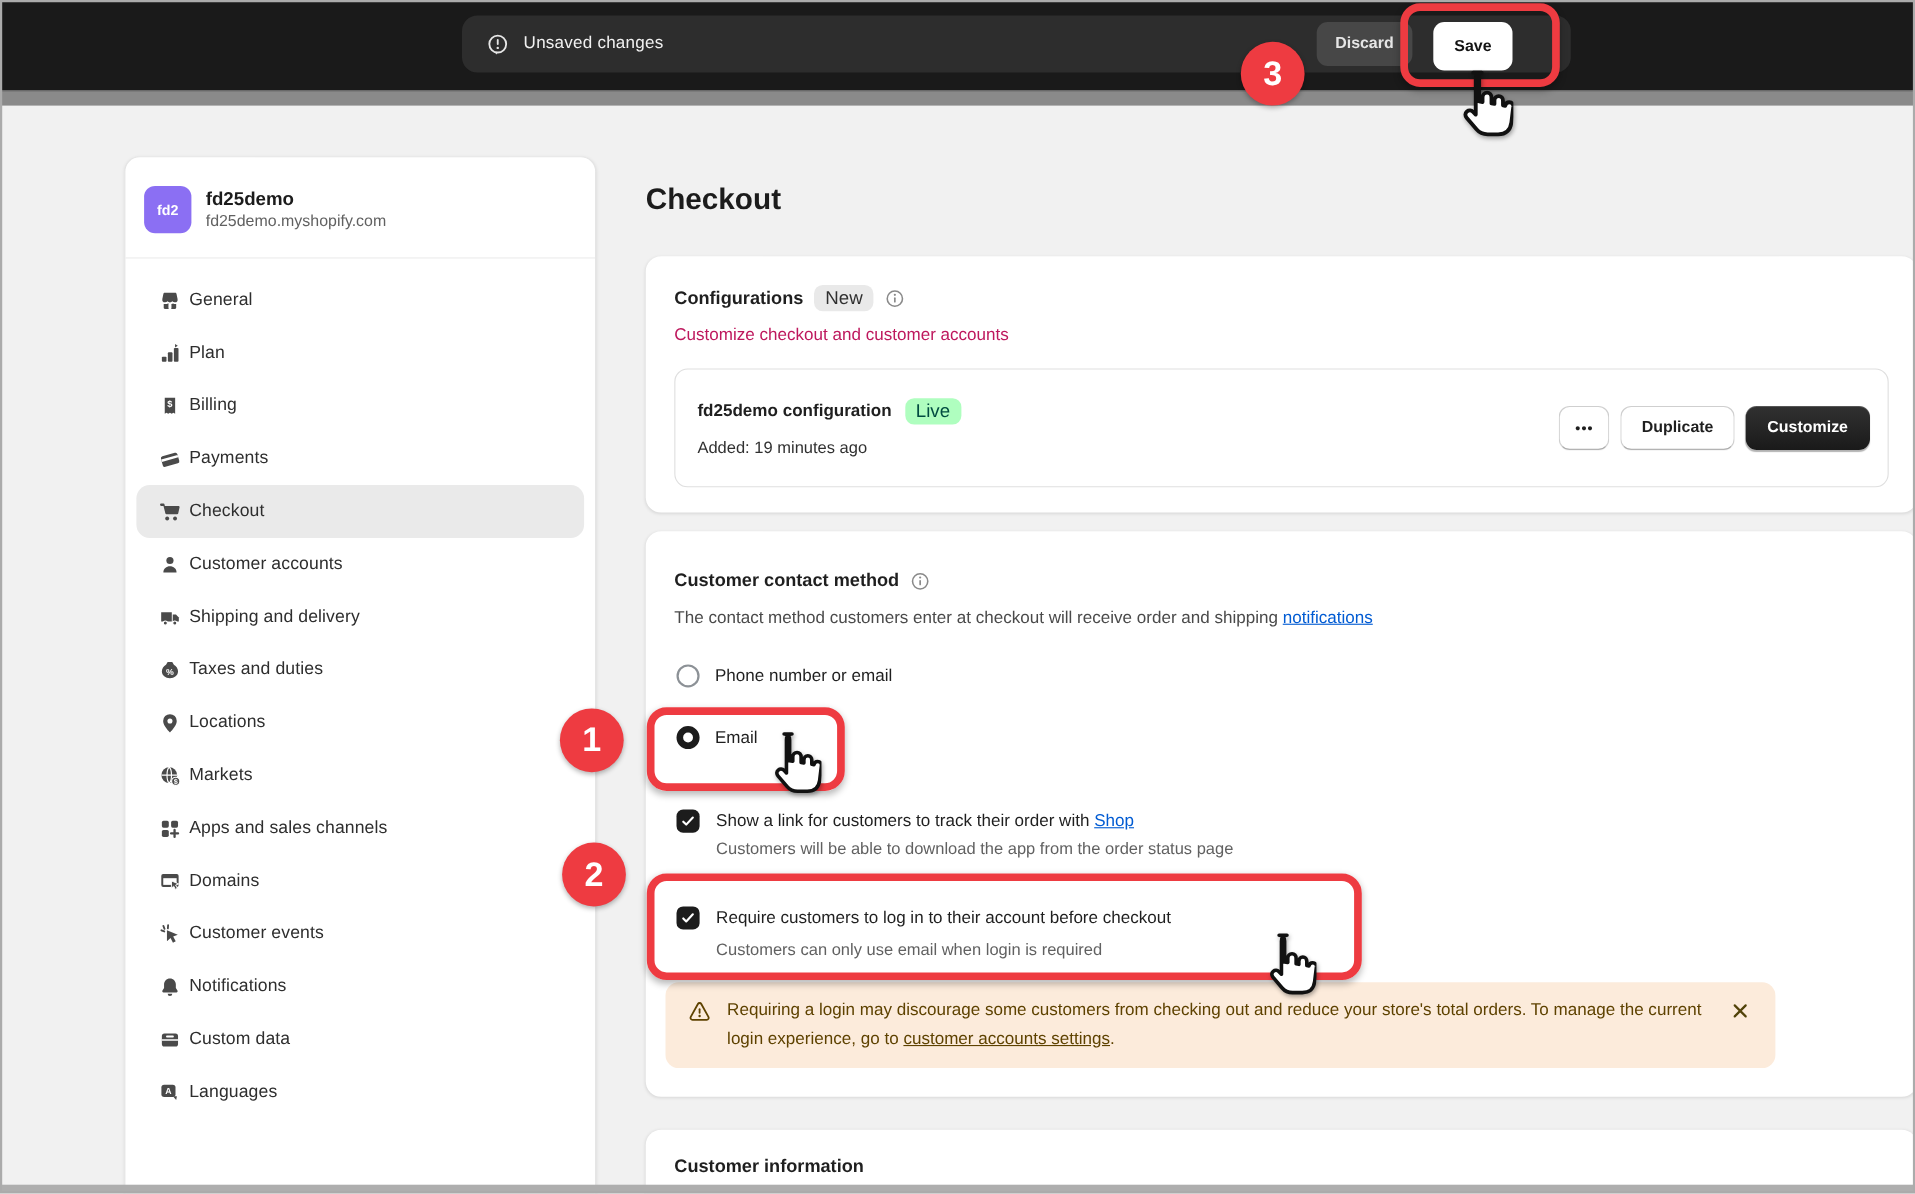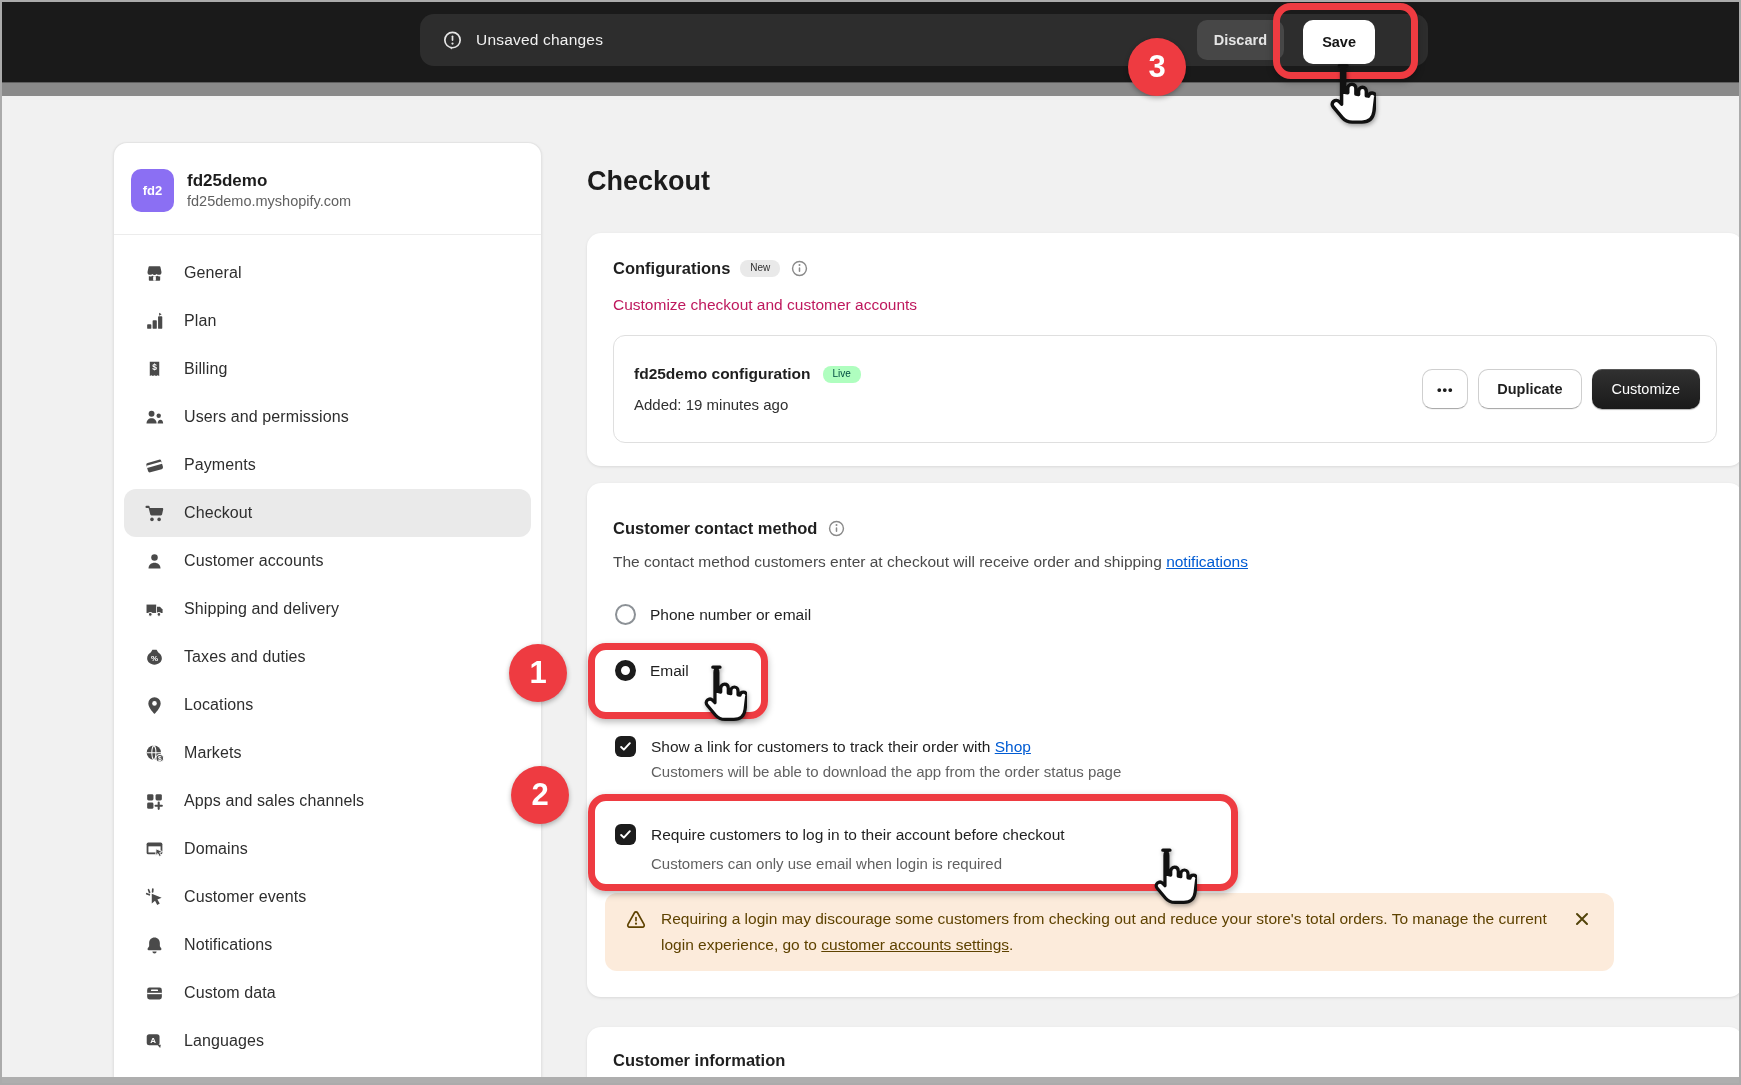--- a/index.html
+++ b/index.html
@@ -59,41 +59,41 @@
   }
   .store-header { display:flex; align-items:center; gap:13px; padding:26px 18px 22px 17px; border-bottom:1px solid #ececec; }
   .store-avatar {
     width:43px; height:43px; border-radius:10px; background:#8b6ff3; color:#fff;
     display:flex; align-items:center; justify-content:center; font-size:13px; font-weight:700; flex:0 0 auto;
   }
   .store-name { font-size:17px; font-weight:700; color:#1c1c1c; line-height:1.25; }
   .store-domain { font-size:14.5px; color:#616161; line-height:1.3; }
   .menu { padding:14px 10px 10px 10px; }
   .menu-item {
-    height:48px; display:flex; align-items:center; gap:19px; padding:0 8px 0 20px;
+    height:48px; display:flex; align-items:center; gap:7px; padding:0 8px 0 20px;
     border-radius:12px; cursor:pointer;
   }
   .menu-item.active { background:#eaeaea; }
   .menu-item .mi { width:21px; height:21px; flex:0 0 auto; display:flex; align-items:center; justify-content:center; }
   .menu-item .ml { font-size:16px; color:#2e2e2e; font-weight:500; letter-spacing:.1px; }
   .mi svg { width:21px; height:21px; }
 
   
   .page-title { position:absolute; left:587px; top:166px; font-size:27px; font-weight:700; color:#1c1c1c; z-index:6; }
   .card {
     position:absolute; left:587px; width:1156px; background:#fff; border-radius:14px;
     box-shadow:0 1px 3px rgba(0,0,0,.1); z-index:6;
   }
   #card-config { top:233px; height:233px; }
   #card-contact { top:483px; height:514px; }
   #card-custinfo { top:1027px; height:58px; border-radius:14px 14px 0 0; }
 
   .card-h { display:flex; align-items:center; gap:10px; }
   .card-title { font-size:16.5px; font-weight:700; color:#1f1f1f; }
-  .pill { border-radius:8px; padding:3px 10px 4px; font-size:10px; font-weight:500; line-height:1; }
+  .pill { border-radius:8px; padding:3px 10px 4px; font-size:17px; font-weight:500; line-height:1; }
   .pill-new { background:#e9e9e9; color:#303030; }
   .pill-live { background:#affebf; color:#014b40; }
   .info-ic { width:19px; height:19px; }
 
   #card-config .card-h { position:absolute; left:26px; top:26px; }
   #cfg-subtitle { position:absolute; left:26px; top:63px; font-size:15.5px; color:#be185d; }
   .cfg-box {
     position:absolute; left:26px; right:26px; top:102px; height:108px;
     border:1px solid #dfdfdf; border-radius:12px; padding:20px 16px 20px 20px;
     display:flex; align-items:center;
@@ -104,21 +104,21 @@
   .cfg-added { font-size:15px; color:#303030; margin-top:13px; }
   .cfg-actions { display:flex; align-items:center; gap:10px; }
   .btn-sec {
     height:40px; padding:0 18px; background:#fff; border:1px solid #cfcfcf; border-bottom-color:#ababab;
     border-radius:10px; font-size:14.5px; font-weight:700; color:#1f1f1f; font-family:inherit; cursor:pointer;
     box-shadow:0 1px 0 rgba(0,0,0,.04);
   }
   .btn-more { width:46px; padding:0; font-size:13px; letter-spacing:1px; }
   .btn-dark {
     height:40px; padding:4px 20px; border:none; border-radius:10px; font-family:inherit; cursor:pointer;
-    background:linear-gradient(#313131,#1a1a1a); color:#fff; font-size:14.5px; font-weight:400;
+    background:linear-gradient(#313131,#1a1a1a); color:#fff; font-size:14.5px; font-weight:700;
     box-shadow:inset 0 1px 0 rgba(255,255,255,.18), 0 1px 1px rgba(0,0,0,.3);
   }
 
   
   #card-contact .card-h { position:absolute; left:26px; top:36px; }
   #cm-desc { position:absolute; left:26px; top:70px; font-size:15.5px; color:#4a4a4a; }
   a.link-blue { color:#005bd3; text-decoration:underline; cursor:pointer; }
   .opt-row { position:absolute; left:28px; display:flex; align-items:center; gap:14px; }
   .radio { width:21px; height:21px; border-radius:50%; background:#fff; flex:0 0 auto; }
   .radio.off { border:2px solid #8c9196; }
@@ -234,31 +234,20 @@
     <div class="menu-item">
       <span class="mi">
           <svg viewBox="0 0 20 20" fill="#4a4a4a">
             <path d="M5.5 2.5h9v13.8l-1.5-.9-1.5.9-1.5-.9-1.5.9-1.5-.9-1.5.9z"></path>
             <text x="10" y="10.8" font-size="8" fill="#fff" text-anchor="middle" font-weight="bold" font-family="Liberation Sans, sans-serif">$</text>
           </svg>
         </span>
       <span class="ml">Billing</span>
     </div>
 
-    <div class="menu-item">
-      <span class="mi">
-          <svg viewBox="0 0 20 20" fill="#4a4a4a">
-            <circle cx="7.2" cy="6.4" r="2.8"></circle>
-            <path d="M2.4 15.6c0-3 2.1-4.9 4.8-4.9s4.8 1.9 4.8 4.9z"></path>
-            <circle cx="14" cy="8.3" r="2.1"></circle>
-            <path d="M12.9 15.6c.2-1.9 1.1-3.5 2.8-3.5 1.6 0 2.5 1.6 2.5 3.5z"></path>
-          </svg>
-        </span>
-      <span class="ml">Users and permissions</span>
-    </div>
 
     <div class="menu-item">
       <span class="mi">
           <svg viewBox="0 0 20 20" fill="#4a4a4a">
             <g transform="rotate(-16 10 10)">
               <rect x="2.6" y="5.8" width="14.8" height="9.4" rx="1.8"></rect>
               <rect x="2.6" y="8.2" width="14.8" height="2.2" fill="#fff"></rect>
             </g>
           </svg>
         </span>

